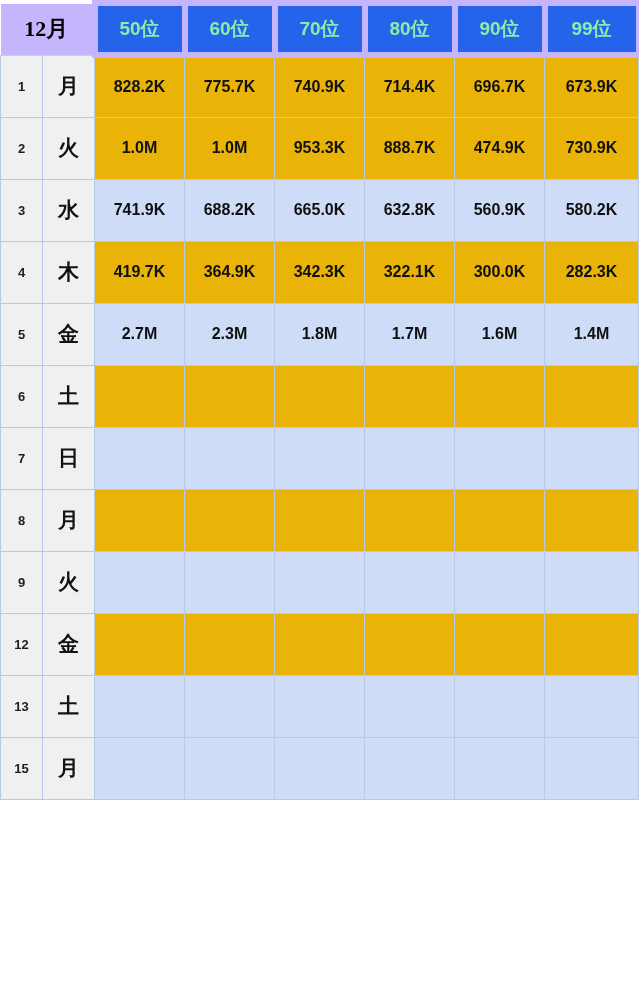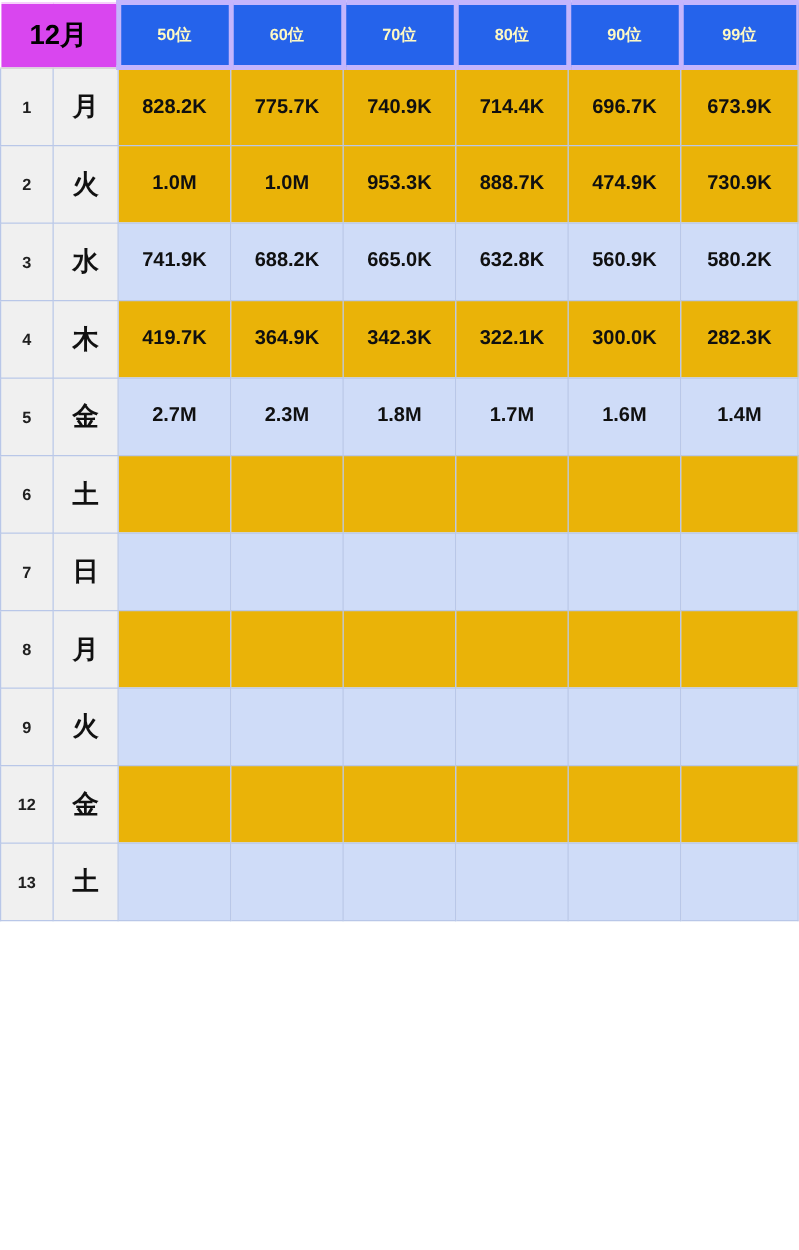--- a/index.html
+++ b/index.html
@@ -30,31 +30,32 @@
   
   col.c-num   { width: 42px; }
   col.c-day   { width: 52px; }
   col.c-data  { width: 90px; }
   col.c-data-last { width: 94px; }
 
   
   tr.head th {
     height: 52px;
     background: #2563eb;
-    color: #fef9c3;
-    font-size: 13px;
-    border: 4px solid #c4b5fd;
+    color: #86efac;
+    font-size: 19px;
+    border: 6px solid #c4b5fd;
   }
   tr.head th.corner {
-    background: #d946ef;
+    background: #c4b5fd;
     color: #000000;
     font-size: 22px;
     border: 1px solid #cfcfcf;
     border-left: 1px solid #ffffff;
     border-top: 1px solid #ffffff;
+    font-family: Liberation Serif, serif;
   }
   
   tbody tr { height: 62px; }
   td.num {
     background: #f0f0f0;
     color: #202020;
     font-size: 13px;
     border: 1px solid #d0d0d0;
   }
   td.day {
@@ -199,14 +200,24 @@
     <tr class="band-a">
       <td class="num">13</td>
       <td class="day">土</td>
       <td class="val"></td>
       <td class="val"></td>
       <td class="val"></td>
       <td class="val"></td>
       <td class="val"></td>
       <td class="val"></td>
     </tr>
+    <tr class="band-a">
+      <td class="num">15</td>
+      <td class="day">月</td>
+      <td class="val"></td>
+      <td class="val"></td>
+      <td class="val"></td>
+      <td class="val"></td>
+      <td class="val"></td>
+      <td class="val"></td>
+    </tr>
   </tbody>
 </table>
 
 </body></html>

